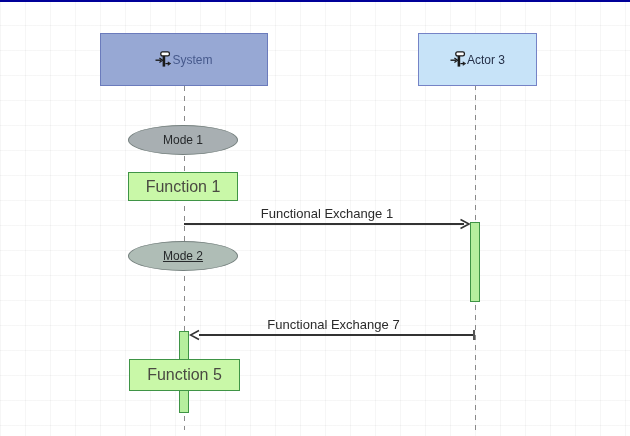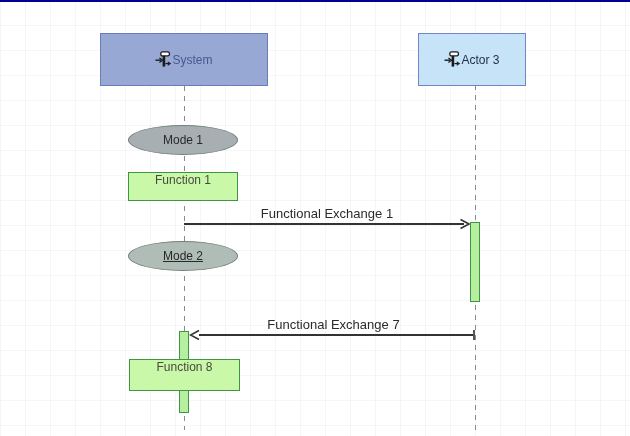--- a/index.html
+++ b/index.html
@@ -15,34 +15,34 @@
   .lifeline{
     position:absolute;width:1px;z-index:1;
     background-image:repeating-linear-gradient(to bottom, var(--lifeline) 0 5px, transparent 5px 10px);
   }
   .header{
     position:absolute;top:33px;height:53px;z-index:4;box-sizing:border-box;
     display:flex;align-items:center;justify-content:center;
     font-size:12px;
   }
   .header.system{left:100px;width:168px;background:var(--system-header-fill);border:1.5px solid var(--system-header-border);color:var(--system-header-text);}
-  .header.actor{left:418px;width:108px;background:var(--actor-header-fill);border:1.5px solid var(--actor-header-border);color:var(--actor-header-text);}
+  .header.actor{left:418px;width:119px;background:var(--actor-header-fill);border:1.5px solid var(--actor-header-border);color:var(--actor-header-text);}
   .mode{
     position:absolute;left:128px;width:110px;height:30px;z-index:4;box-sizing:border-box;
     border-radius:50%;border:1px solid var(--mode-border);
     display:flex;align-items:center;justify-content:center;
     font-size:12px;color:#26292b;
   }
   .mode1{top:125px;background:var(--mode-fill-1);}
   .mode2{top:241px;background:var(--mode-fill-2);text-decoration:underline;}
   .func{
     position:absolute;z-index:4;box-sizing:border-box;
     background:var(--function-fill);border:1.5px solid var(--function-border);
-    display:flex;justify-content:center;
-    font-size:12px;color:var(--function-text);
+    display:flex;align-items:center;justify-content:center;
+    font-size:16px;color:var(--function-text);
   }
   .func1{left:128px;top:172px;width:110px;height:29px;}
   .func2{left:420px;top:264px;width:110px;height:31px;}
   .func3{left:129px;top:359px;width:111px;height:32px;}
   .exec{
     position:absolute;width:10px;z-index:3;box-sizing:border-box;
     background:var(--execution-fill);border:1px solid var(--function-border);
   }
   .exec-actor{left:470px;top:222px;height:80px;}
   .exec-system{left:179px;top:331px;height:82px;}
@@ -112,16 +112,16 @@
     <span>Mode 1</span>
   </div>
   <div class="mode mode2">
     <span>Mode 2</span>
   </div>
 
   <div class="func func1">
     <span>Function 1</span>
   </div>
   <div class="func func3">
-    <span>Function 8</span>
+    <span>Function 5</span>
   </div>
 
 </div>
 
 </body></html>

